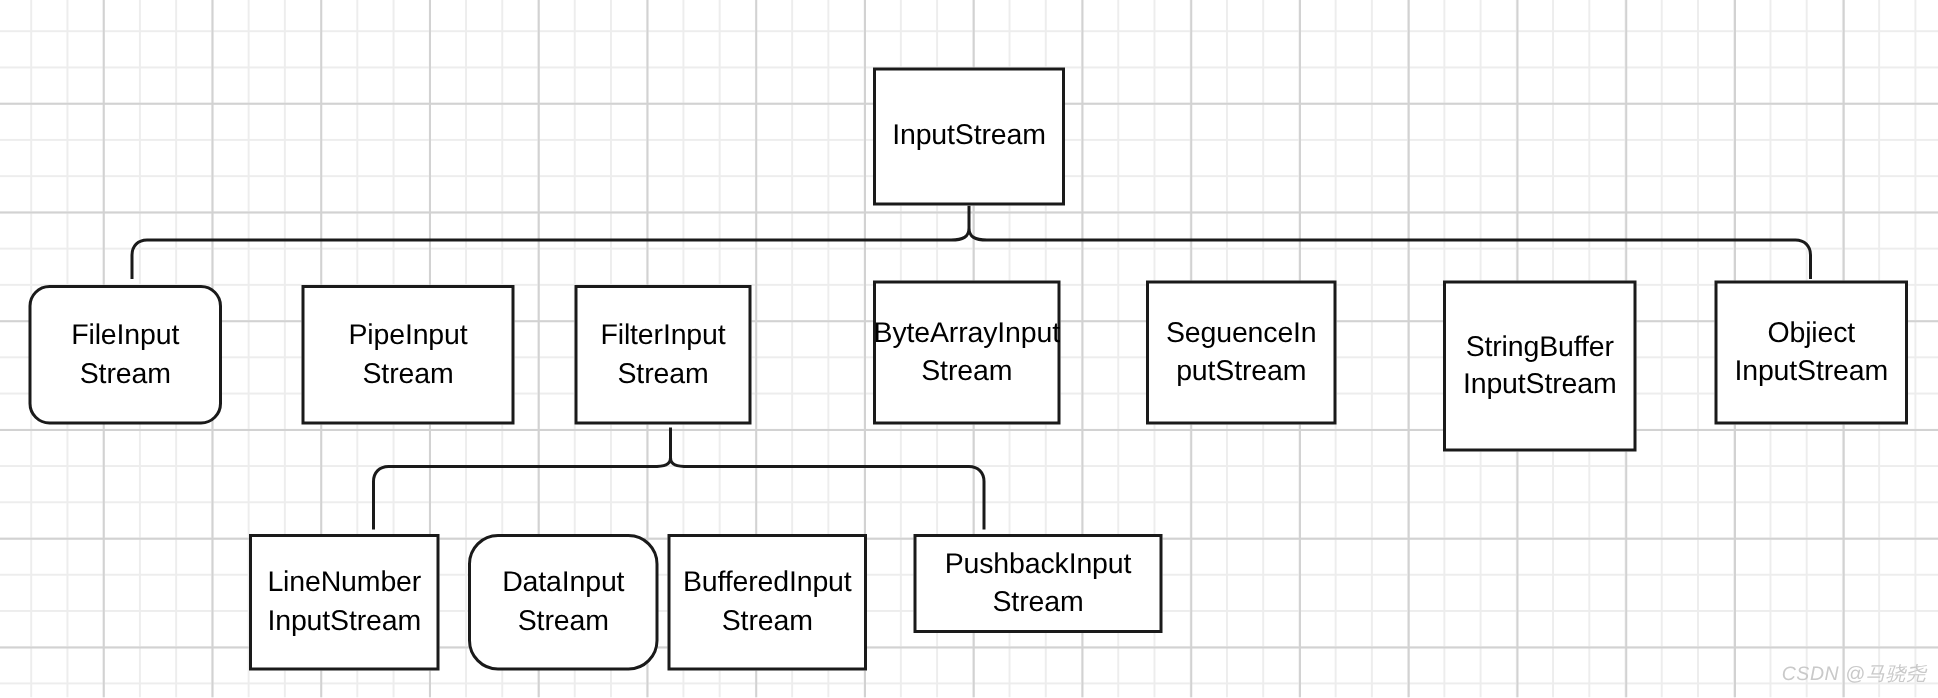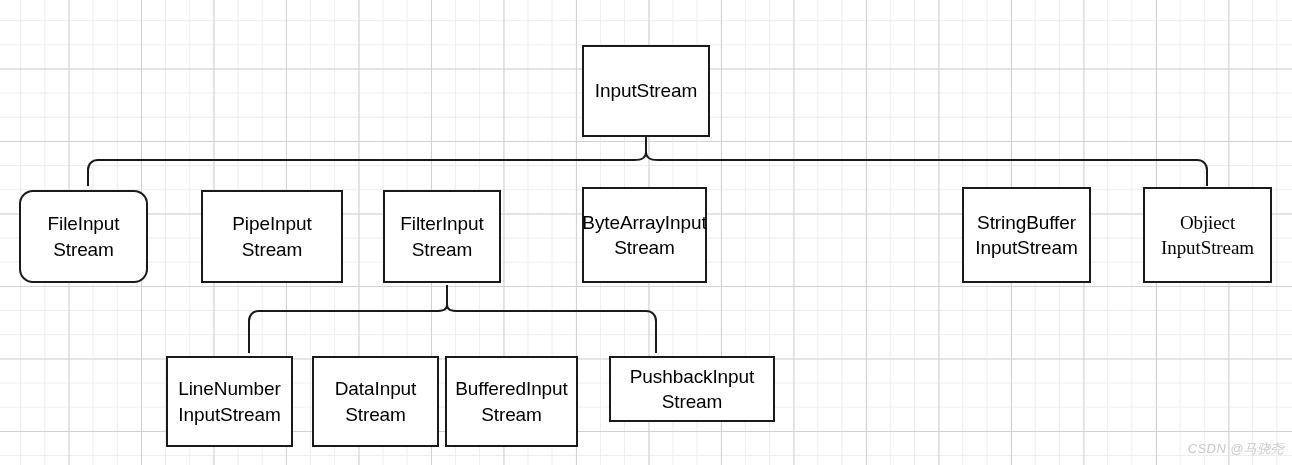--- a/index.html
+++ b/index.html
@@ -120,31 +120,33 @@
 
   <div class="node" style="left:201px; top:190px; width:142px; height:93px;">PipeInput
 Stream</div>
 
   <div class="node" style="left:383px; top:190px; width:118px; height:93px;">FilterInput
 Stream</div>
 
   <div class="node" style="left:582px; top:187px; width:125px; height:96px;">ByteArrayInput
 Stream</div>
 
+  <div class="node" style="left:764px; top:187px; width:127px; height:96px;">SeguenceIn
+putStream</div>
 
-  <div class="node" style="left:962px; top:187px; width:129px; height:96px;">StringBuffer
+  <div class="node" style="left:962px; top:187px; width:129px; height:114px;">StringBuffer
 InputStream</div>
 
-  <div class="node" style="left:1143px; top:187px; width:129px; height:96px;font-family:Liberation Serif, serif;">Objiect
+  <div class="node" style="left:1143px; top:187px; width:129px; height:96px;">Objiect
 InputStream</div>
 
   <div class="node" style="left:166px; top:356px; width:127px; height:91px;">LineNumber
 InputStream</div>
 
-  <div class="node" style="left:312px; top:356px; width:127px; height:91px;">DataInput
+  <div class="node" style="left:312px; top:356px; width:127px; height:91px;border-radius:20px;">DataInput
 Stream</div>
 
   <div class="node" style="left:445px; top:356px; width:133px; height:91px;">BufferedInput
 Stream</div>
 
   <div class="node" style="left:609px; top:356px; width:166px; height:66px;">PushbackInput
 Stream</div>
 
   <div id="watermark">CSDN @马骁尧</div>
 

